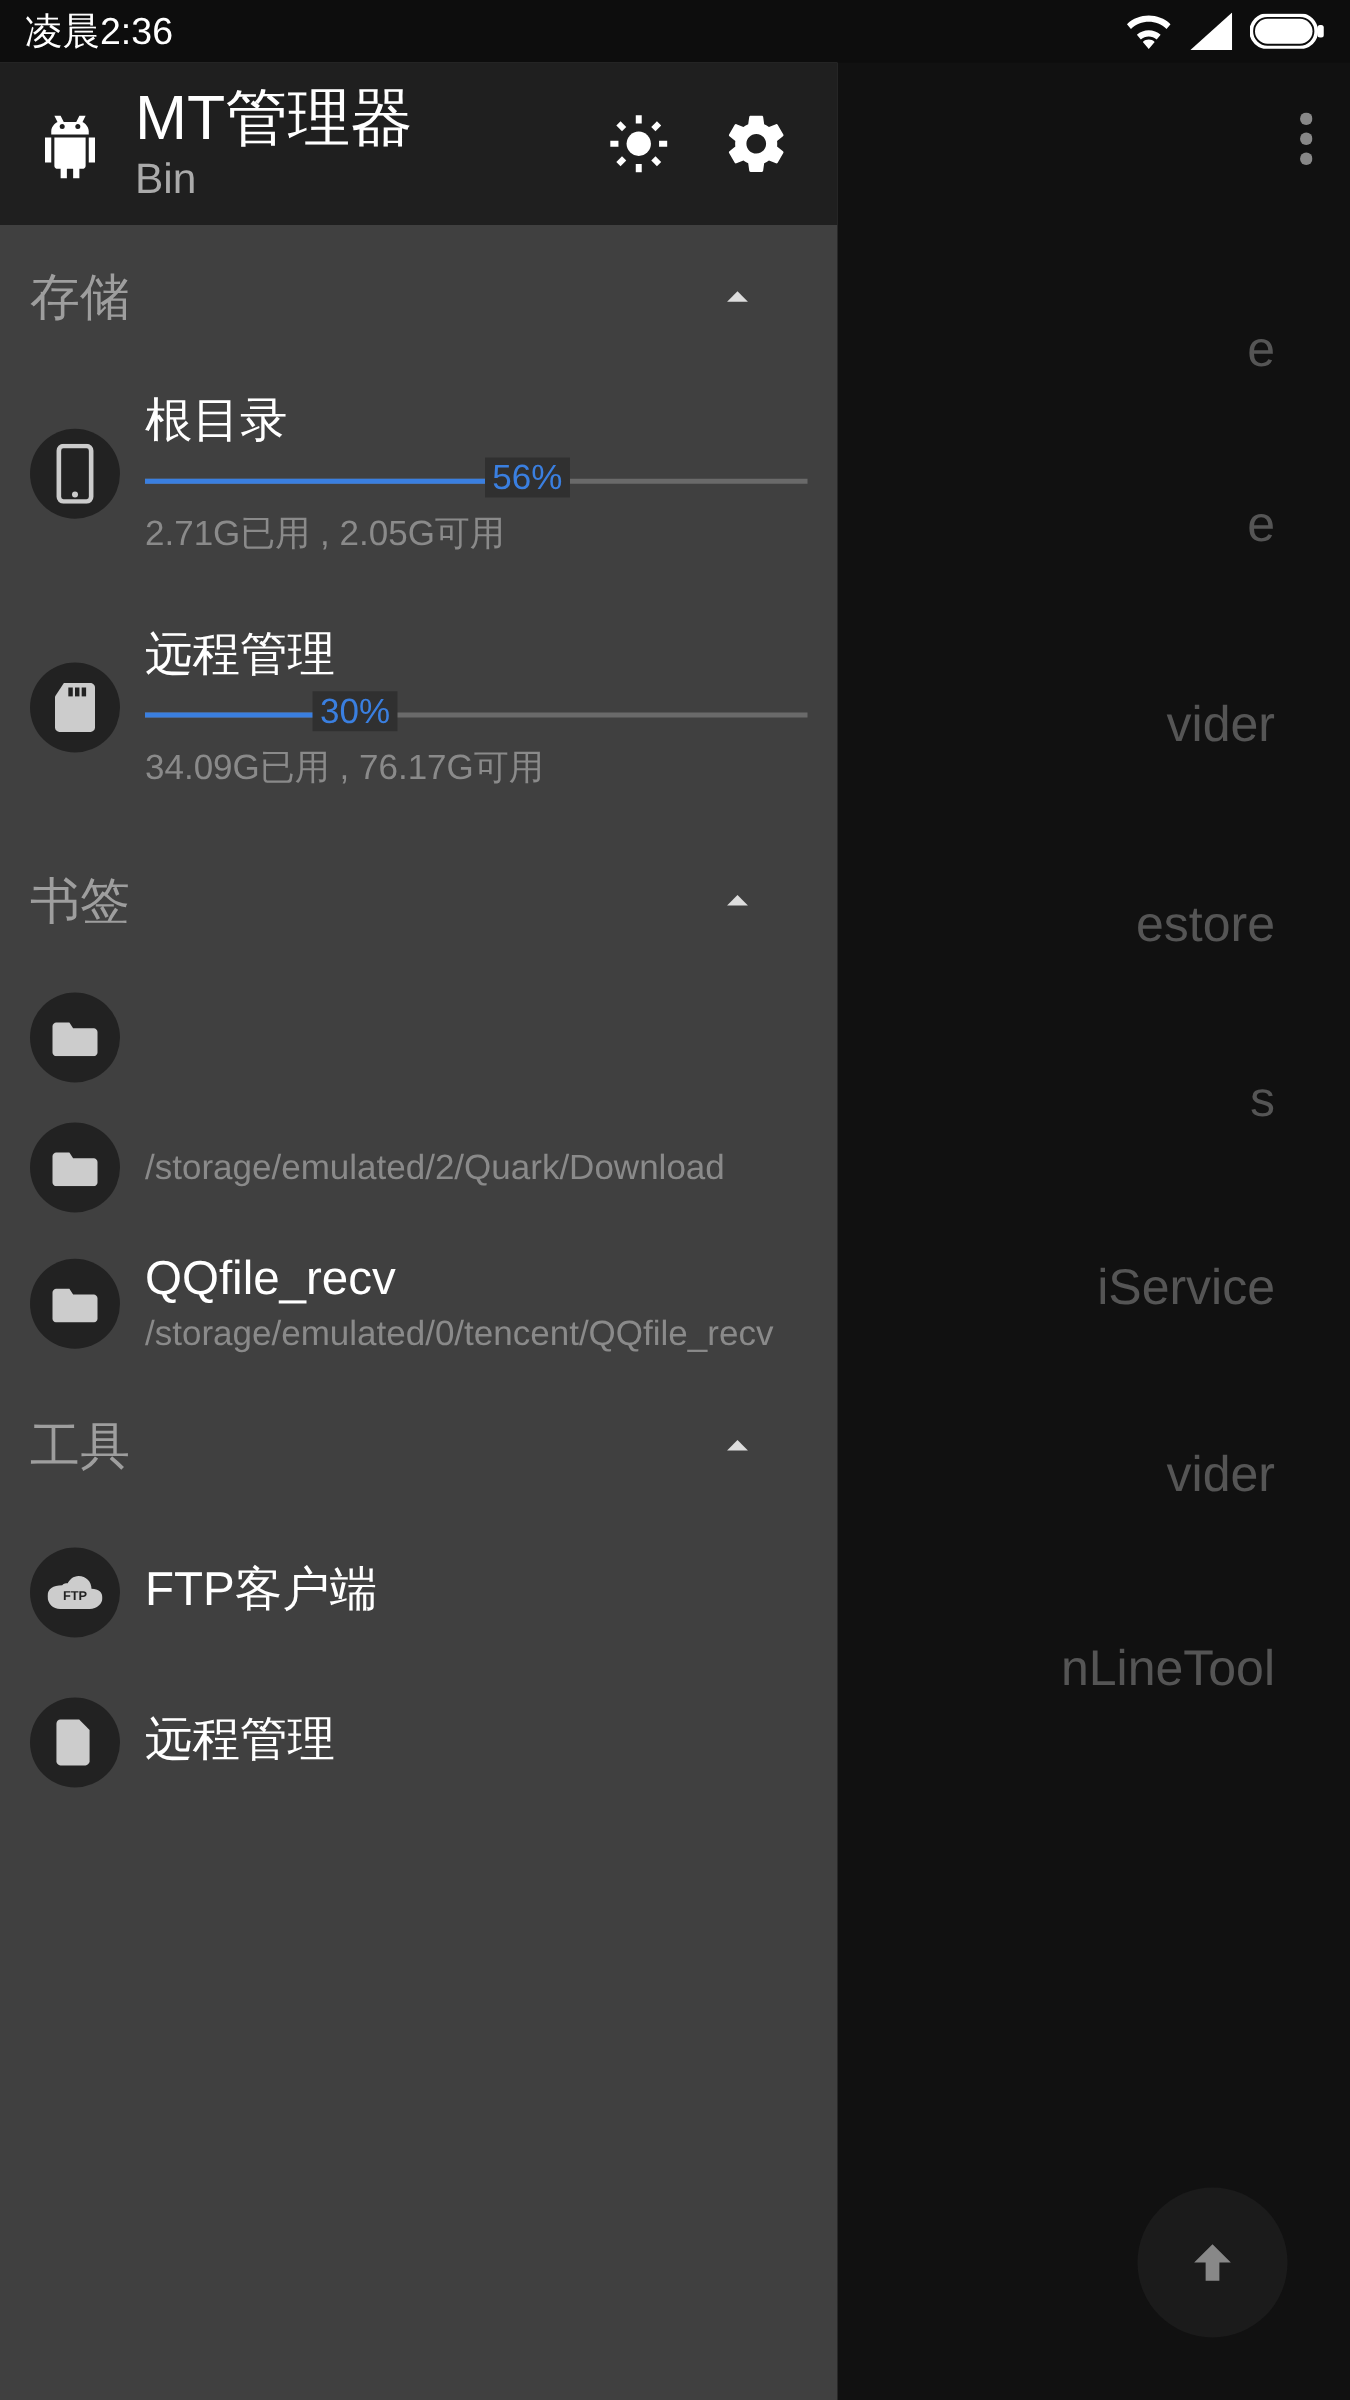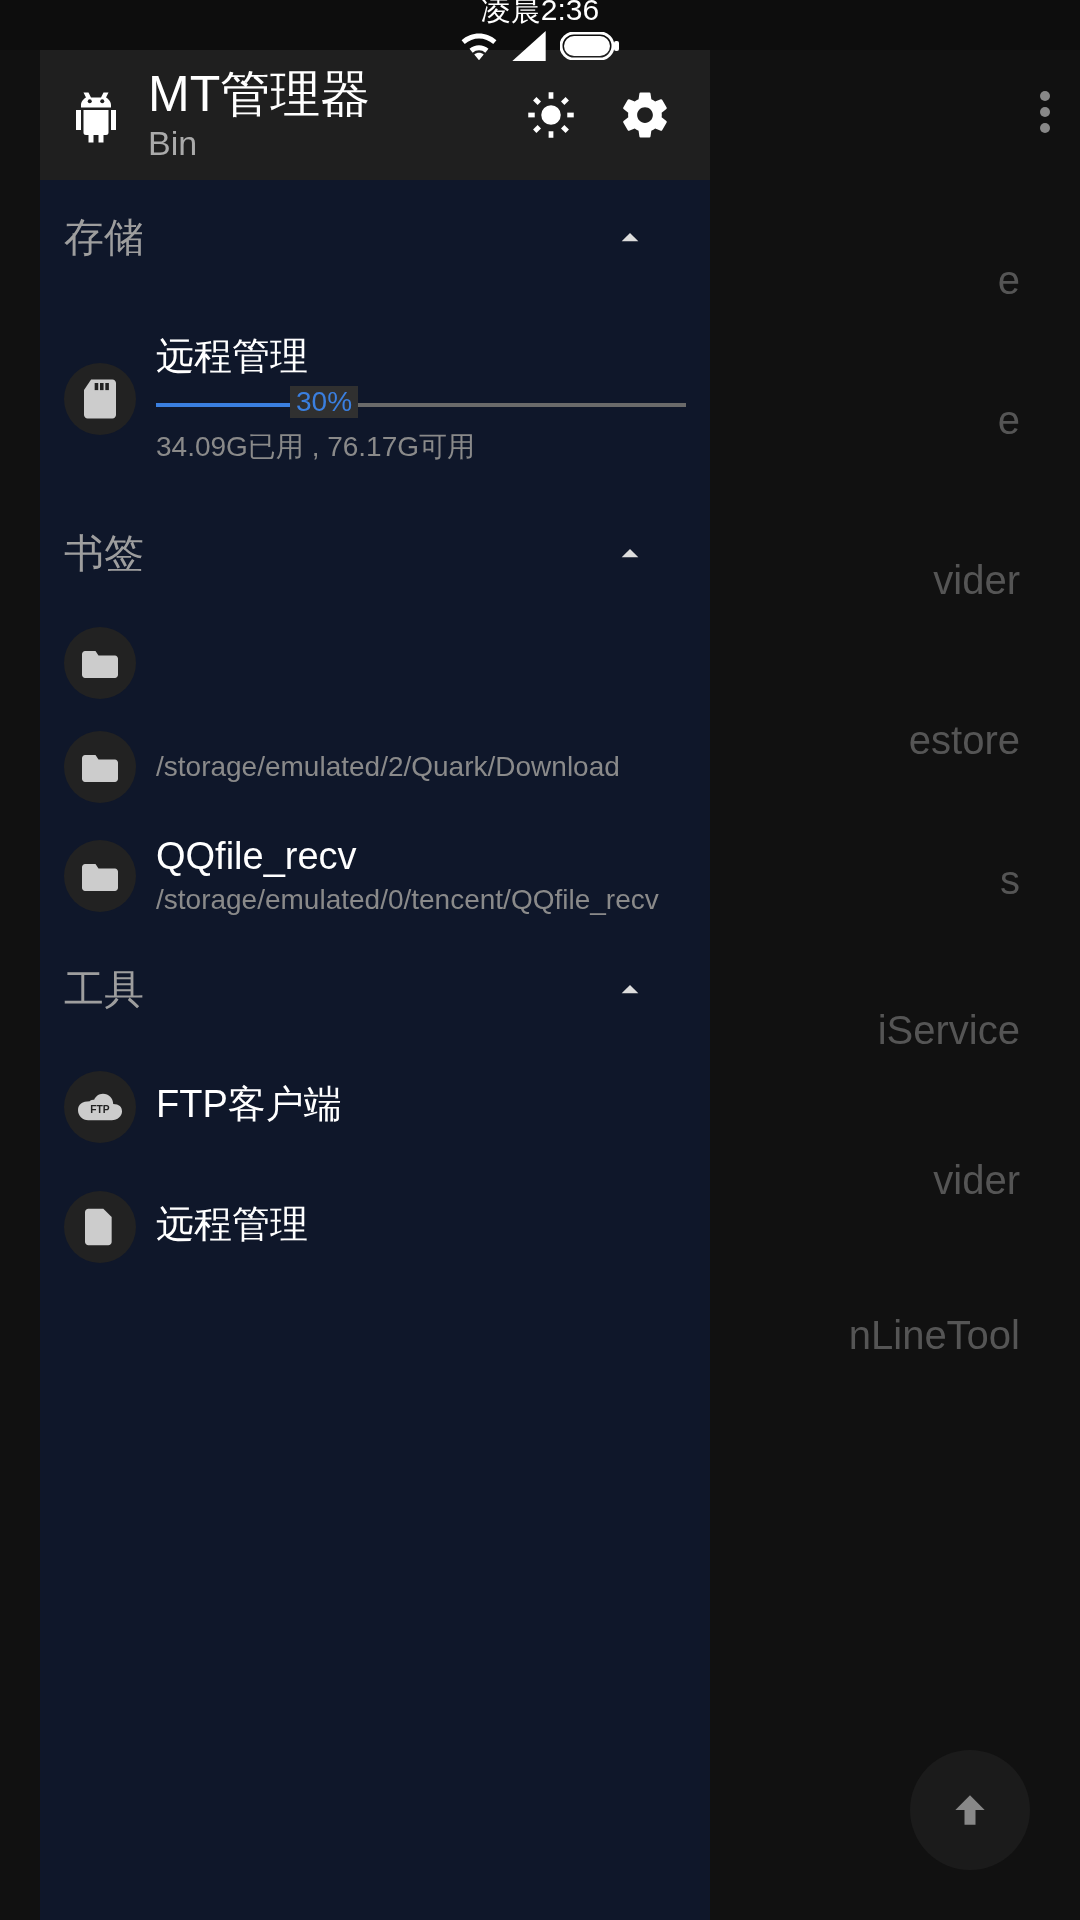--- a/index.html
+++ b/index.html
@@ -10,28 +10,27 @@
   font-family: -apple-system, "Helvetica Neue", Arial, sans-serif;
   color: #fff;
   overflow: hidden;
   position: relative;
 }
 
 
 .status-bar {
   height: 50px;
   display: flex;
-  justify-content: center;
+  justify-content: space-between;
   align-items: center;
   padding: 0 20px;
   color: #fff;
   font-size: 30px;
   position: relative;
   z-index: 5;
-  flex-direction: column;
 }
 .status-right { display: flex; gap: 14px; align-items: center; }
 .status-right svg { fill: #fff; }
 
 
 .bg-panel {
   position: absolute;
   top: 50px; left: 0; right: 0; bottom: 0;
   background: #111;
   color: #6a6a6a;
@@ -66,24 +65,23 @@
   border-radius: 60px;
   background: #1b1b1b;
   display: flex; align-items: center; justify-content: center;
 }
 
 
 .drawer {
   position: absolute;
   top: 50px; left: 0; bottom: 0;
   width: 670px;
-  background: #0f172a;
+  background: #404040;
   z-index: 4;
   overflow: hidden;
-  margin-left: 40px;
 }
 .drawer-header {
   height: 130px;
   background: #1f1f1f;
   display: flex;
   align-items: center;
   padding: 0 20px;
 }
 .drawer-logo {
   width: 60px; height: 60px;
@@ -239,20 +237,37 @@
 
   <div class="drawer-list">
 
     <div class="section-header">
       <span>存储</span>
       <svg class="chev" viewBox="0 0 24 24" fill="#ddd">
           <path d="M7 14l5-5 5 5z"></path>
         </svg>
     </div>
 
+    <div class="storage-item">
+      <div class="item-icon">
+        <svg width="34" height="48" viewBox="0 0 16 26" fill="#ccc">
+            <rect x="1" y="1" width="14" height="24" rx="2" fill="none" stroke="#ccc" stroke-width="2"></rect>
+            <circle cx="8" cy="22" r="1.3"></circle>
+          </svg>
+      </div>
+      <div class="item-body">
+        <div class="item-title">根目录</div>
+        <div class="progress-row">
+          <div class="bar-full"></div>
+          <div class="bar-fill" style="width:56%"></div>
+          <div class="pct" style="left:calc(56% - 25px)">56%</div>
+        </div>
+        <div class="item-sub">2.71G已用 , 2.05G可用</div>
+      </div>
+    </div>
 
     <div class="storage-item" style="margin-top:20px">
       <div class="item-icon">
         <svg width="32" height="40" viewBox="0 0 18 22" fill="#ccc">
             <path d="M4 0h12c1 0 2 1 2 2v18c0 1-1 2-2 2H2c-1 0-2-1-2-2V6l4-6z"></path>
             <rect x="6" y="2" width="2" height="4" fill="#222"></rect>
             <rect x="9" y="2" width="2" height="4" fill="#222"></rect>
             <rect x="12" y="2" width="2" height="4" fill="#222"></rect>
           </svg>
       </div>

